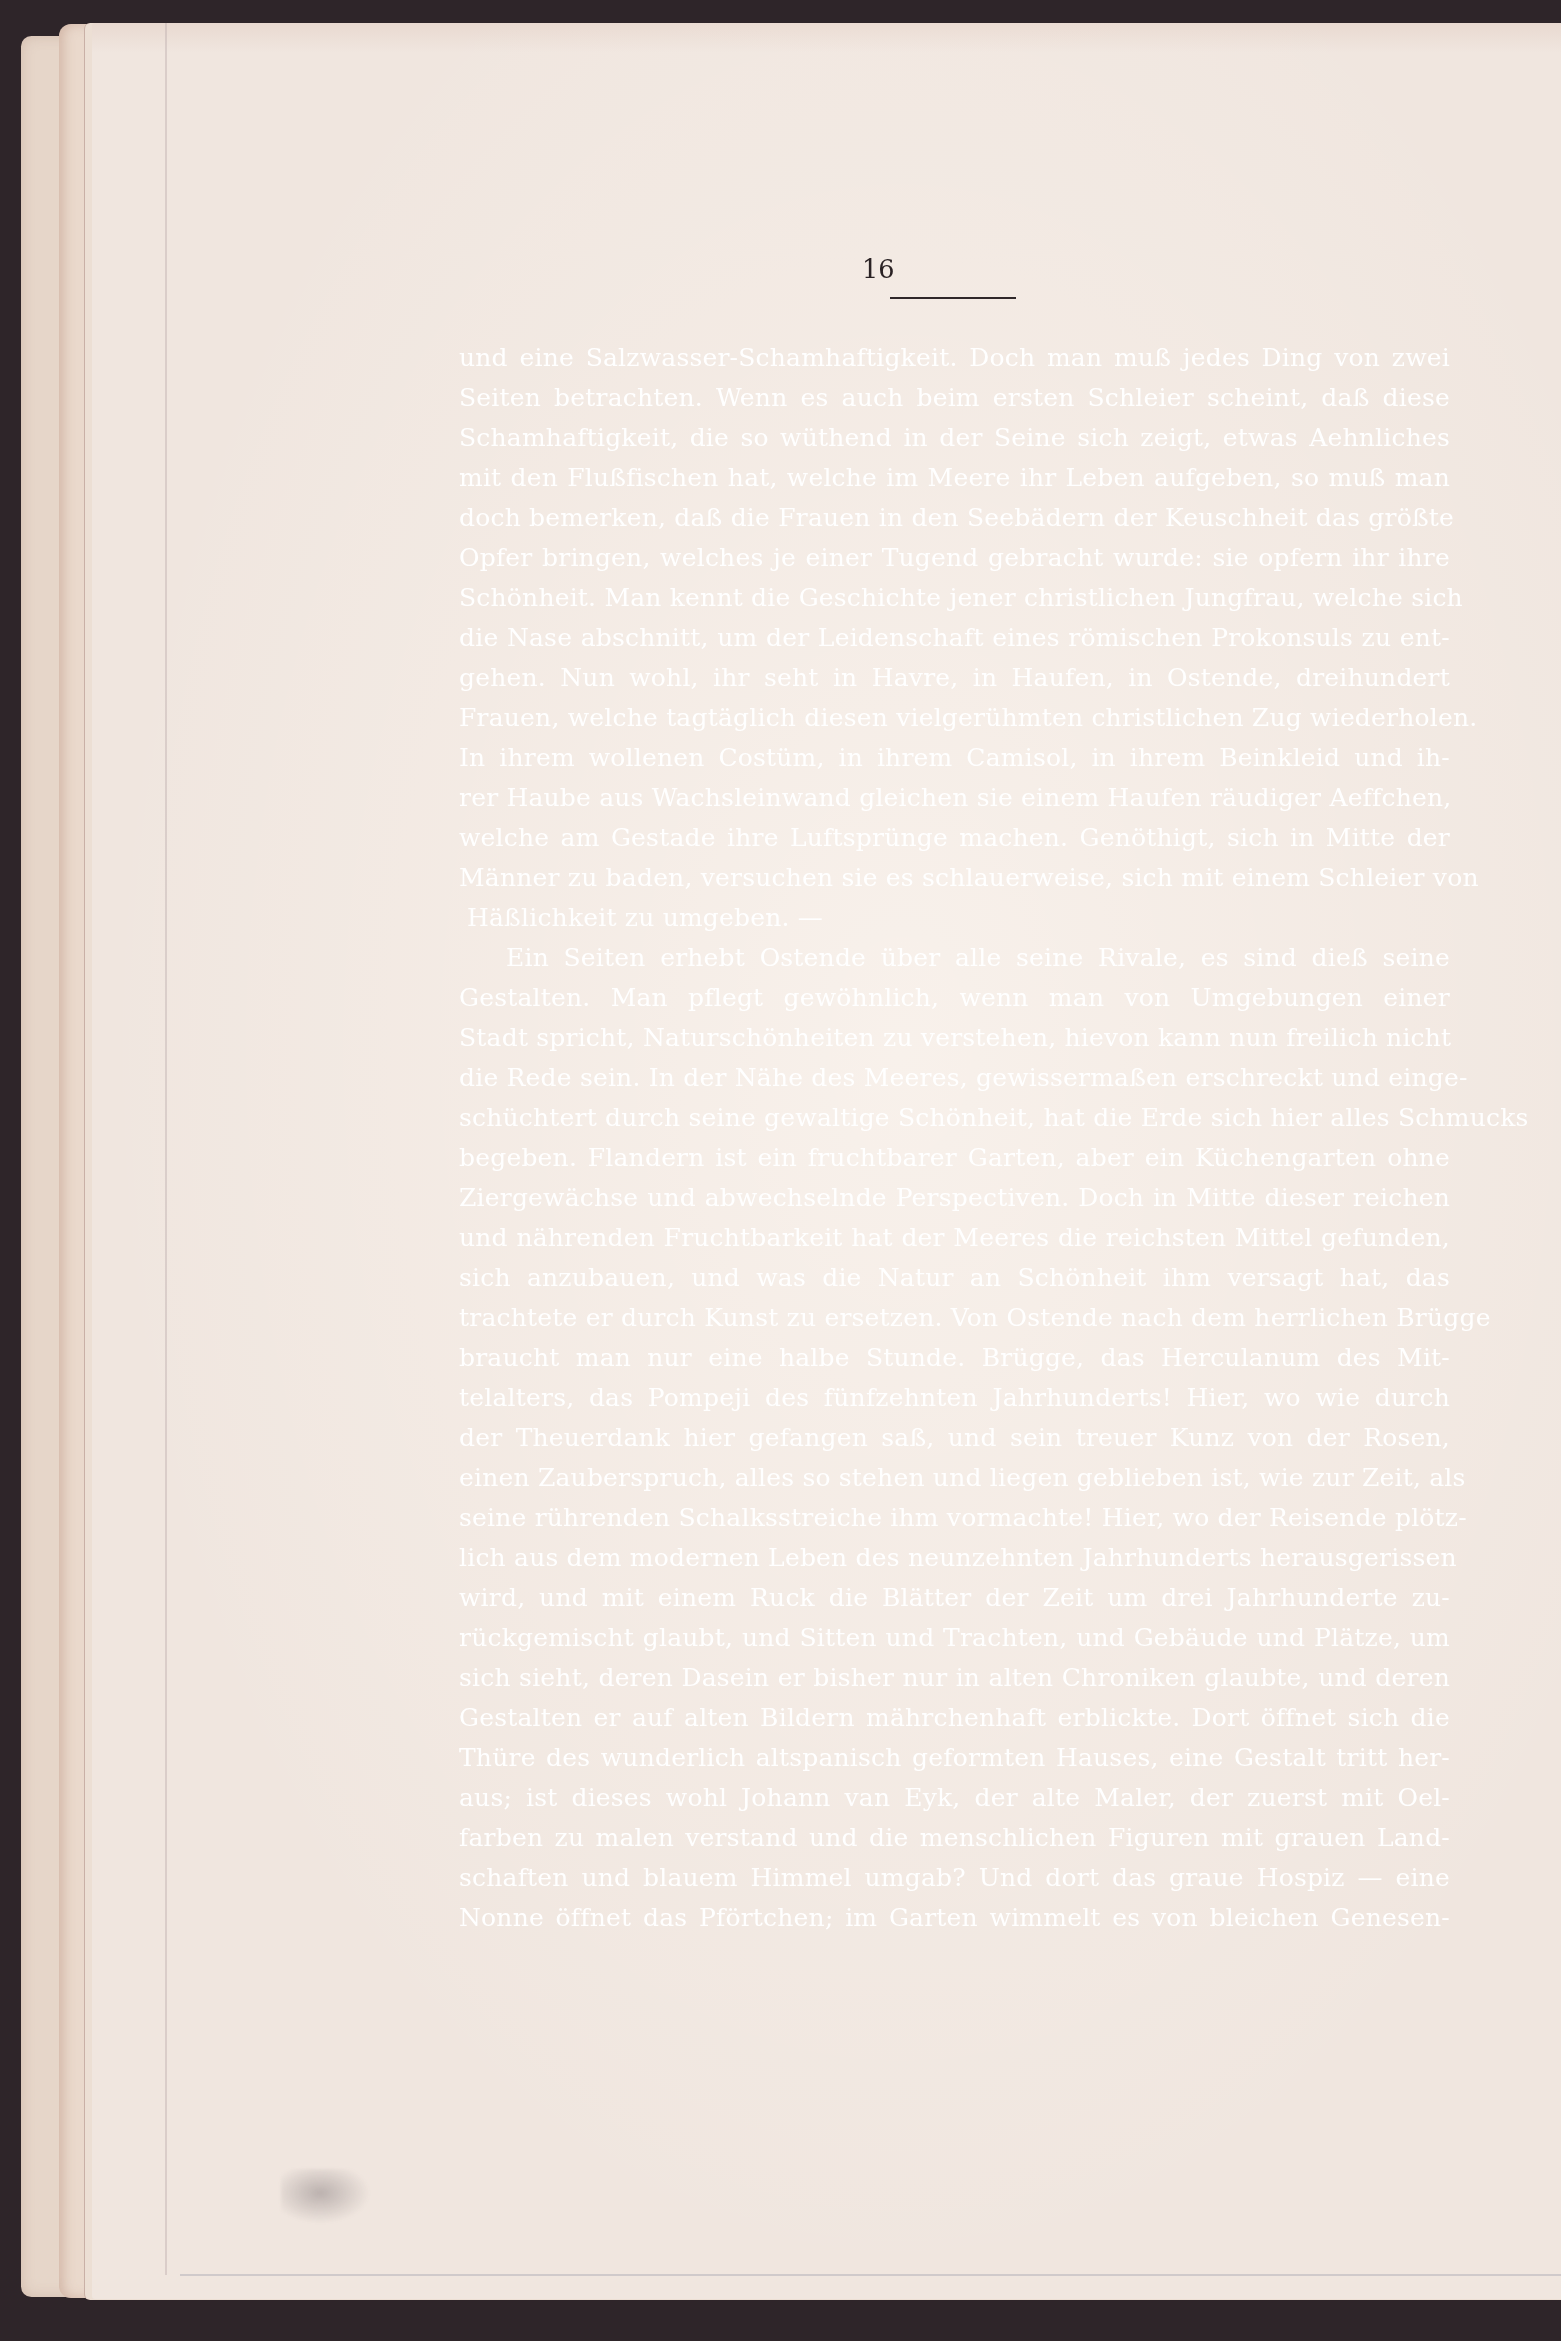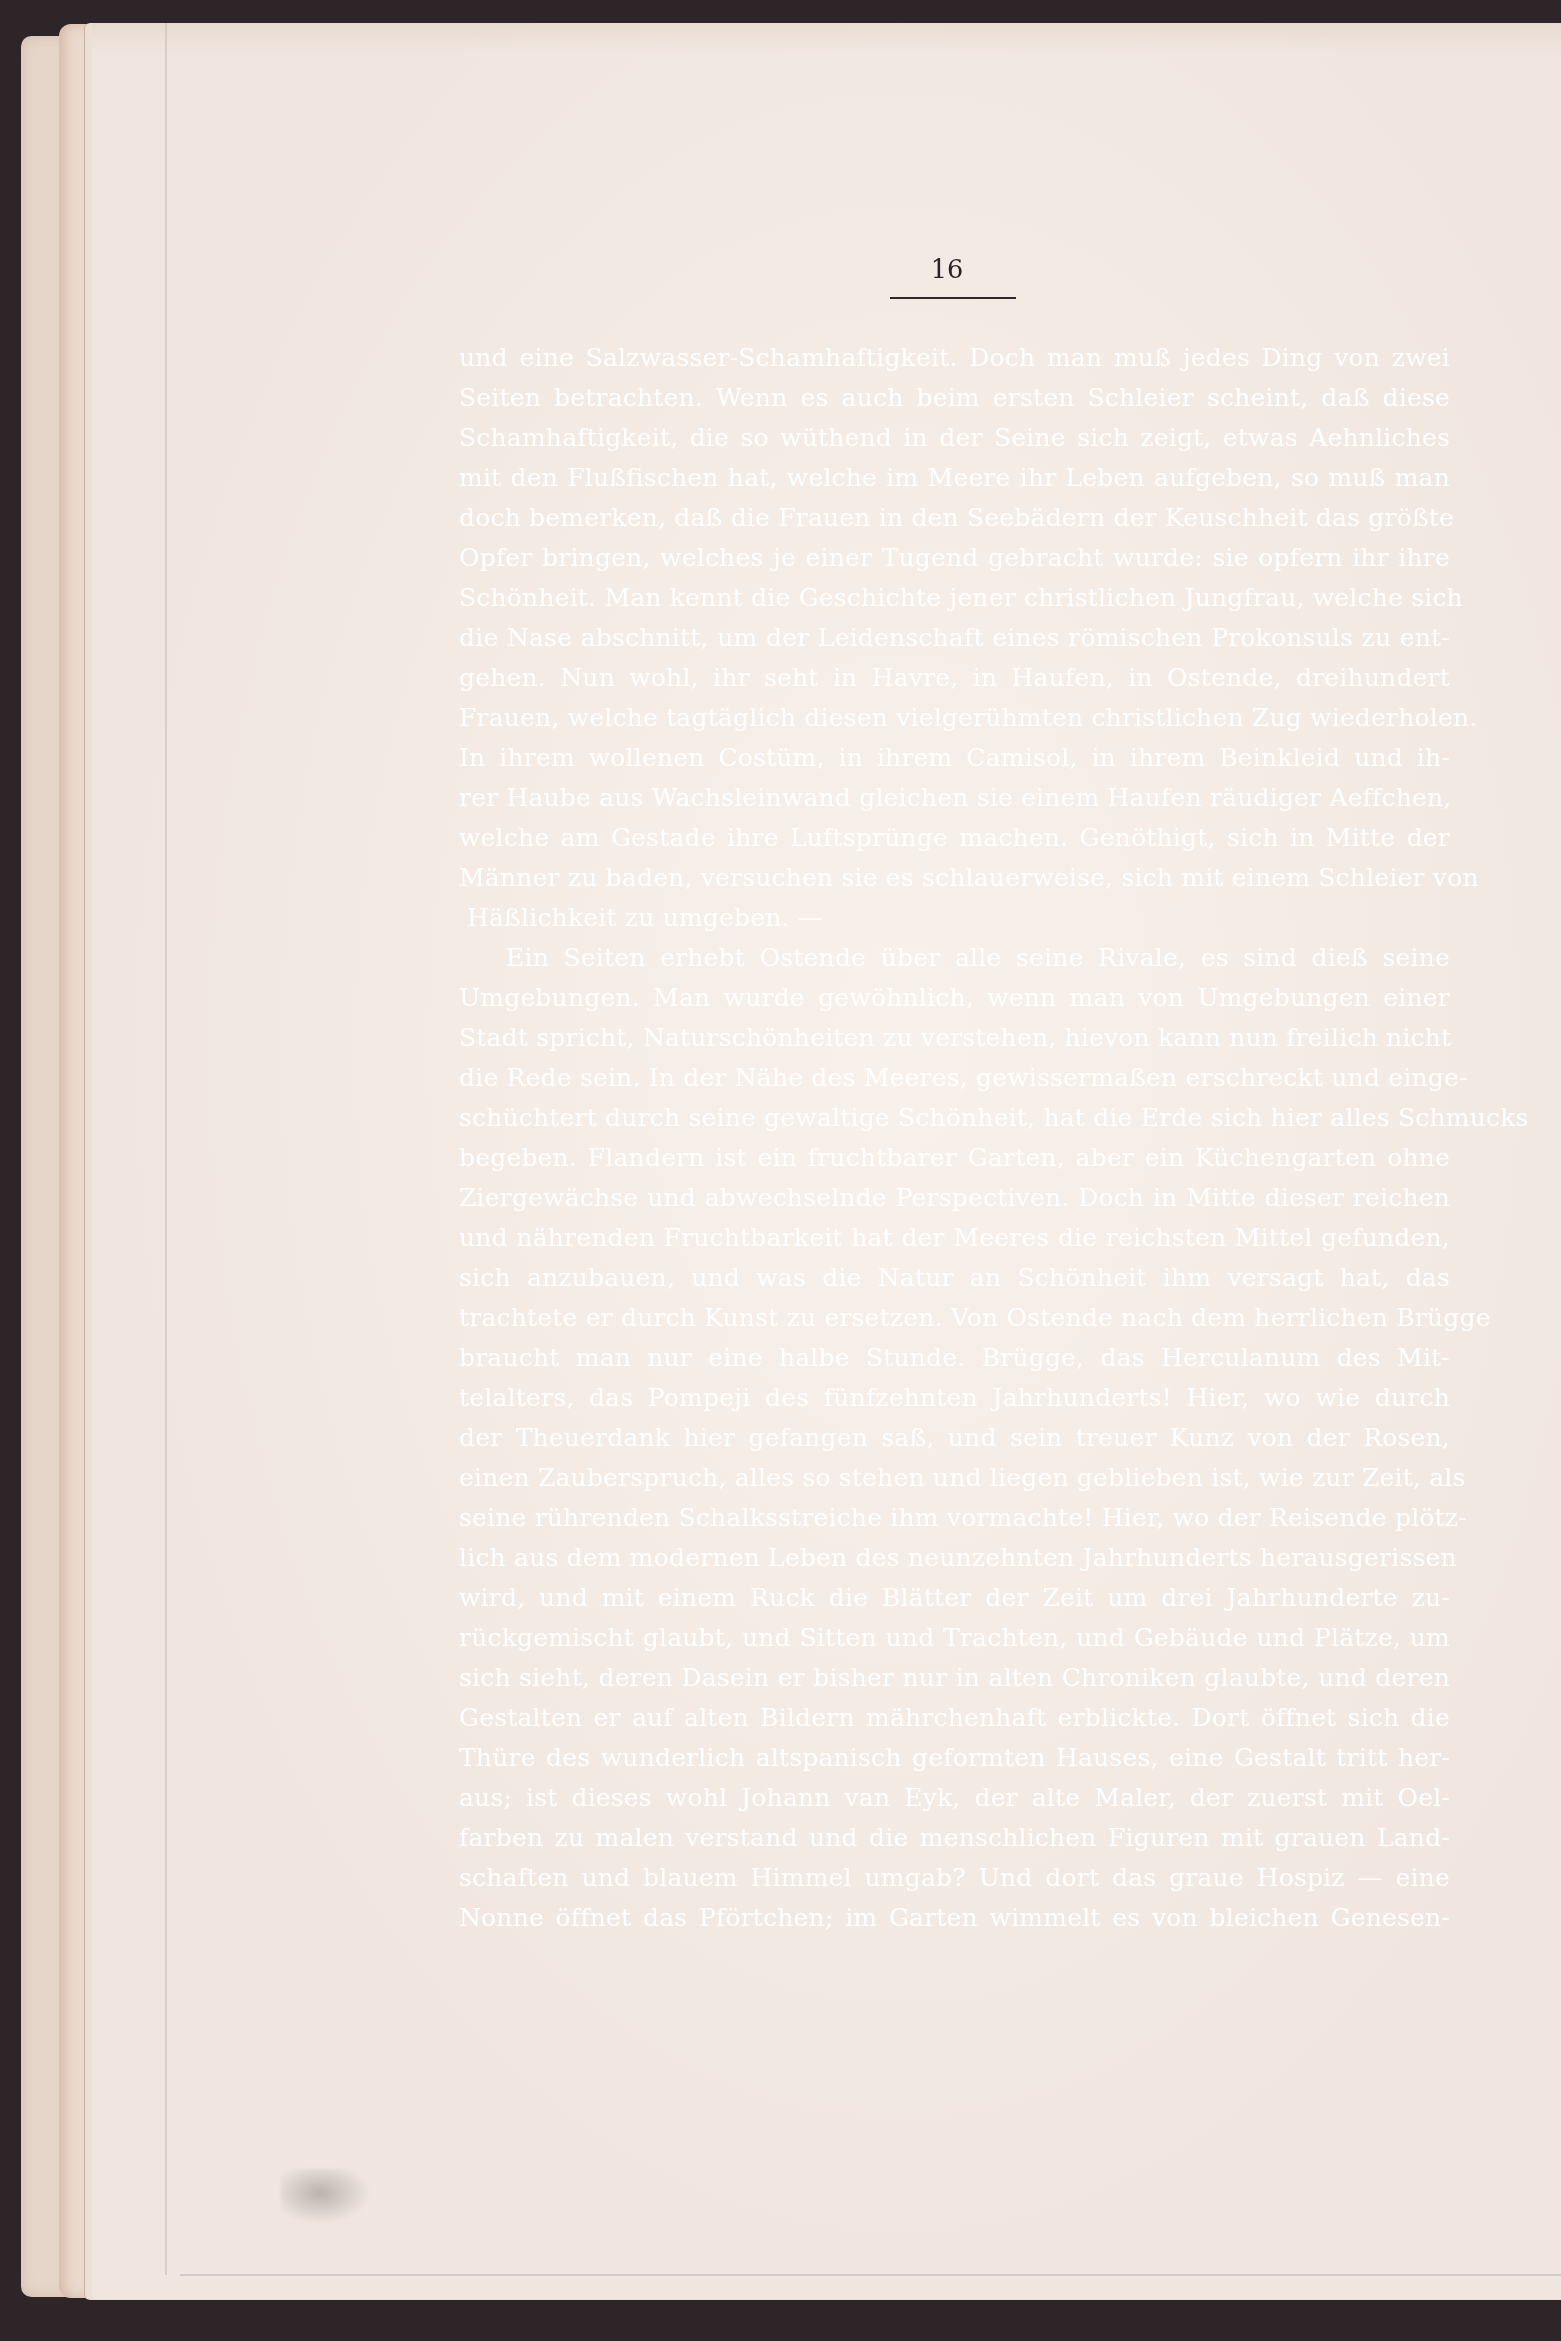--- a/index.html
+++ b/index.html
@@ -60,24 +60,23 @@
     .page-fold {
       position: absolute;
       left: 165px;
       top: 22.5px;
       width: 2.3px;
       height: 2252px;
       background: rgba(190,175,175,0.45);
     }
     .page-number {
       position: absolute;
-      left: 884px;
+      left: 862px;
       top: 254px;
       width: 126px;
-      text-align: center;
       font-family: "DejaVu Serif", serif;
       font-size: 25.5px;
       color: #2a2224;
       line-height: 30px;
     }
     .page-rule {
       position: absolute;
       left: 890px;
       top: 297px;
       width: 126px;
@@ -151,21 +150,21 @@
   <span class="line">Schönheit.  Man kennt die Geschichte jener christlichen Jungfrau, welche sich</span>
   <span class="line">die Nase abschnitt, um der Leidenschaft eines römischen Prokonsuls zu ent-</span>
   <span class="line">gehen.  Nun wohl, ihr seht in Havre, in Haufen, in Ostende, dreihundert</span>
   <span class="line">Frauen, welche tagtäglich diesen vielgerühmten christlichen Zug wiederholen.</span>
   <span class="line">In ihrem wollenen Costüm, in ihrem Camisol, in ihrem Beinkleid und ih-</span>
   <span class="line">rer Haube aus Wachsleinwand gleichen sie einem Haufen räudiger Aeffchen,</span>
   <span class="line">welche am Gestade ihre Luftsprünge machen.  Genöthigt, sich in Mitte der</span>
   <span class="line">Männer zu baden, versuchen sie es schlauerweise, sich mit einem Schleier von</span>
   <span class="line last">Häßlichkeit zu umgeben. —</span>
   <span class="line indent">Ein Seiten erhebt Ostende über alle seine Rivale, es sind dieß seine</span>
-  <span class="line">Umgebungen.  Man wurde gewöhnlich, wenn man von Umgebungen einer</span>
+  <span class="line">Gestalten.  Man pflegt gewöhnlich, wenn man von Umgebungen einer</span>
   <span class="line">Stadt spricht, Naturschönheiten zu verstehen, hievon kann nun freilich nicht</span>
   <span class="line">die Rede sein.  In der Nähe des Meeres, gewissermaßen erschreckt und einge-</span>
   <span class="line">schüchtert durch seine gewaltige Schönheit, hat die Erde sich hier alles Schmucks</span>
   <span class="line">begeben.  Flandern ist ein fruchtbarer Garten, aber ein Küchengarten ohne</span>
   <span class="line">Ziergewächse und abwechselnde Perspectiven.  Doch in Mitte dieser reichen</span>
   <span class="line">und nährenden Fruchtbarkeit hat der Meeres die reichsten Mittel gefunden,</span>
   <span class="line">sich anzubauen, und was die Natur an Schönheit ihm versagt hat, das</span>
   <span class="line">trachtete er durch Kunst zu ersetzen.  Von Ostende nach dem herrlichen Brügge</span>
   <span class="line">braucht man nur eine halbe Stunde.  Brügge, das Herculanum des Mit-</span>
   <span class="line">telalters, das Pompeji des fünfzehnten Jahrhunderts!  Hier, wo wie durch</span>

